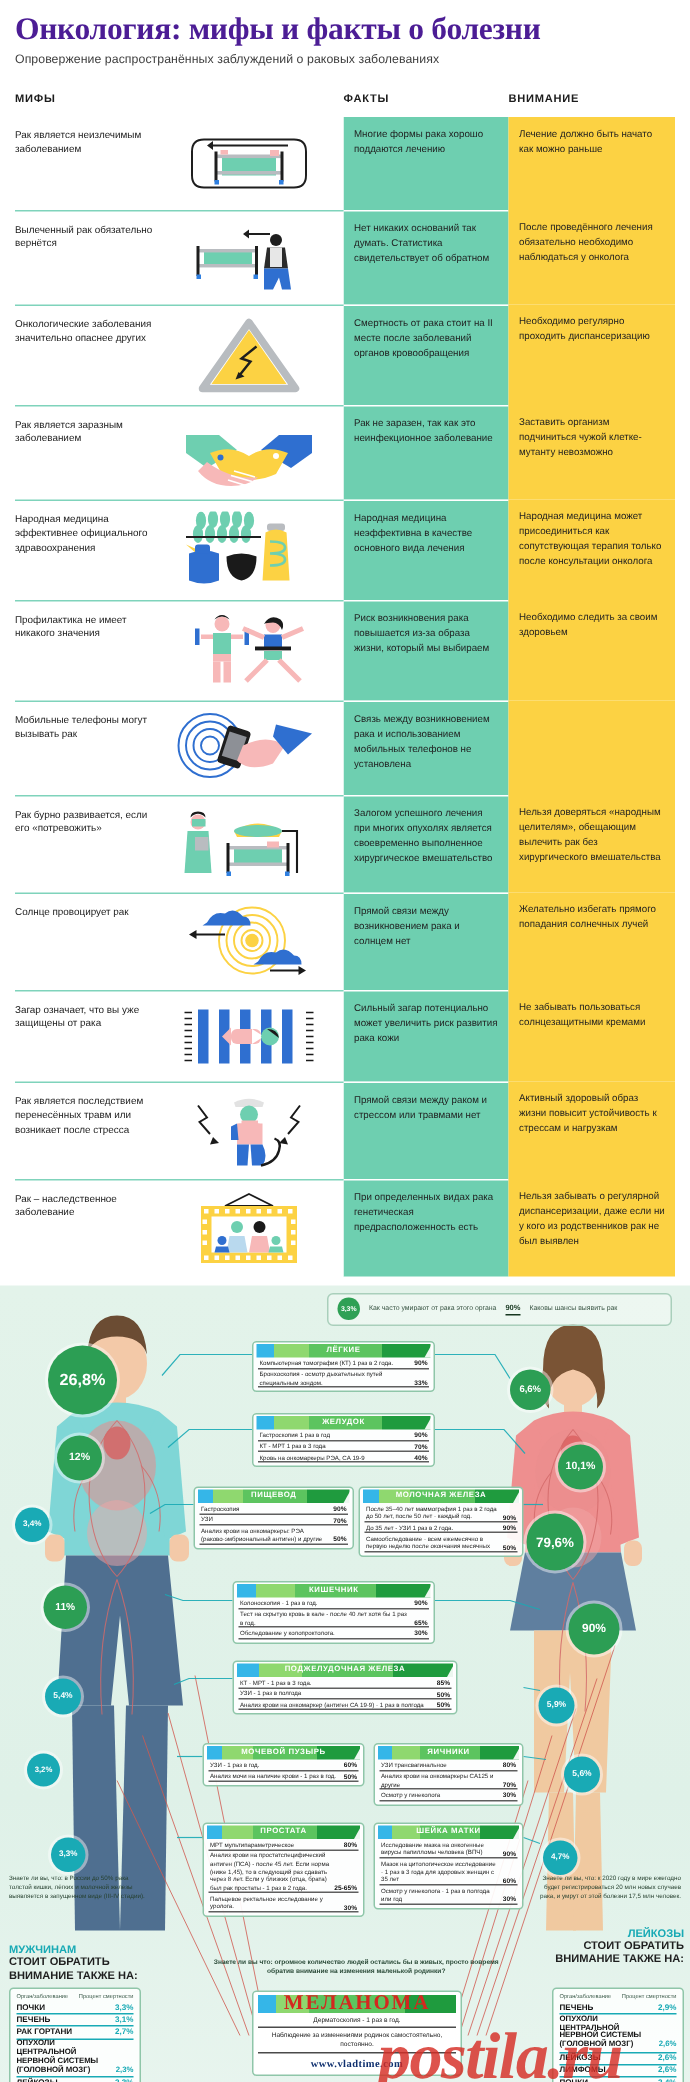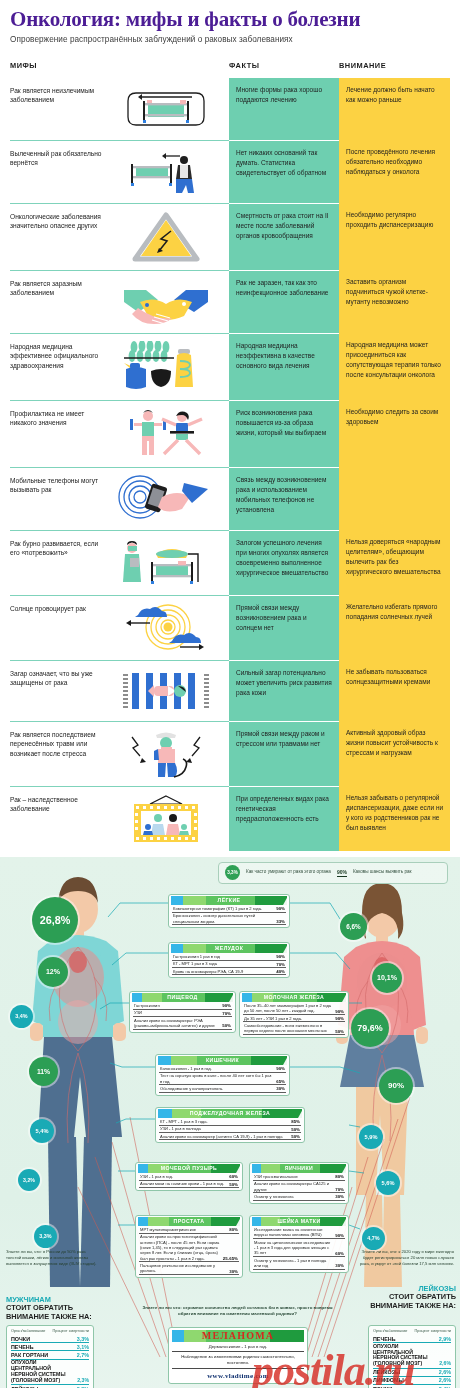--- a/index.html
+++ b/index.html
@@ -216,21 +216,21 @@
     border: 1px solid #8fc6a9;
     border-radius: 3px;
     padding: 2px 3px 3px 3px;
   }
   .mel-title {
     position: relative;
     height: 12px;
     background: linear-gradient(90deg, #35b6e8 0 9%, #8fd86f 9% 26%, #5cc45f 26% 74%, #1f9b3e 74% 100%);
     color: #d4281f;
     font-family: "Liberation Serif", "DejaVu Serif", serif;
-    font-size: 10px;
+    font-size: 14px;
     font-weight: 700;
     letter-spacing: 1.2px;
     display: flex; align-items: center; justify-content: center;
   }
   .mel-row {
     border-bottom: 0.8px solid #4a4a4a;
     font-size: 4.4px;
     text-align: center;
     padding: 2px 0;
     color: #1b1b1b;

